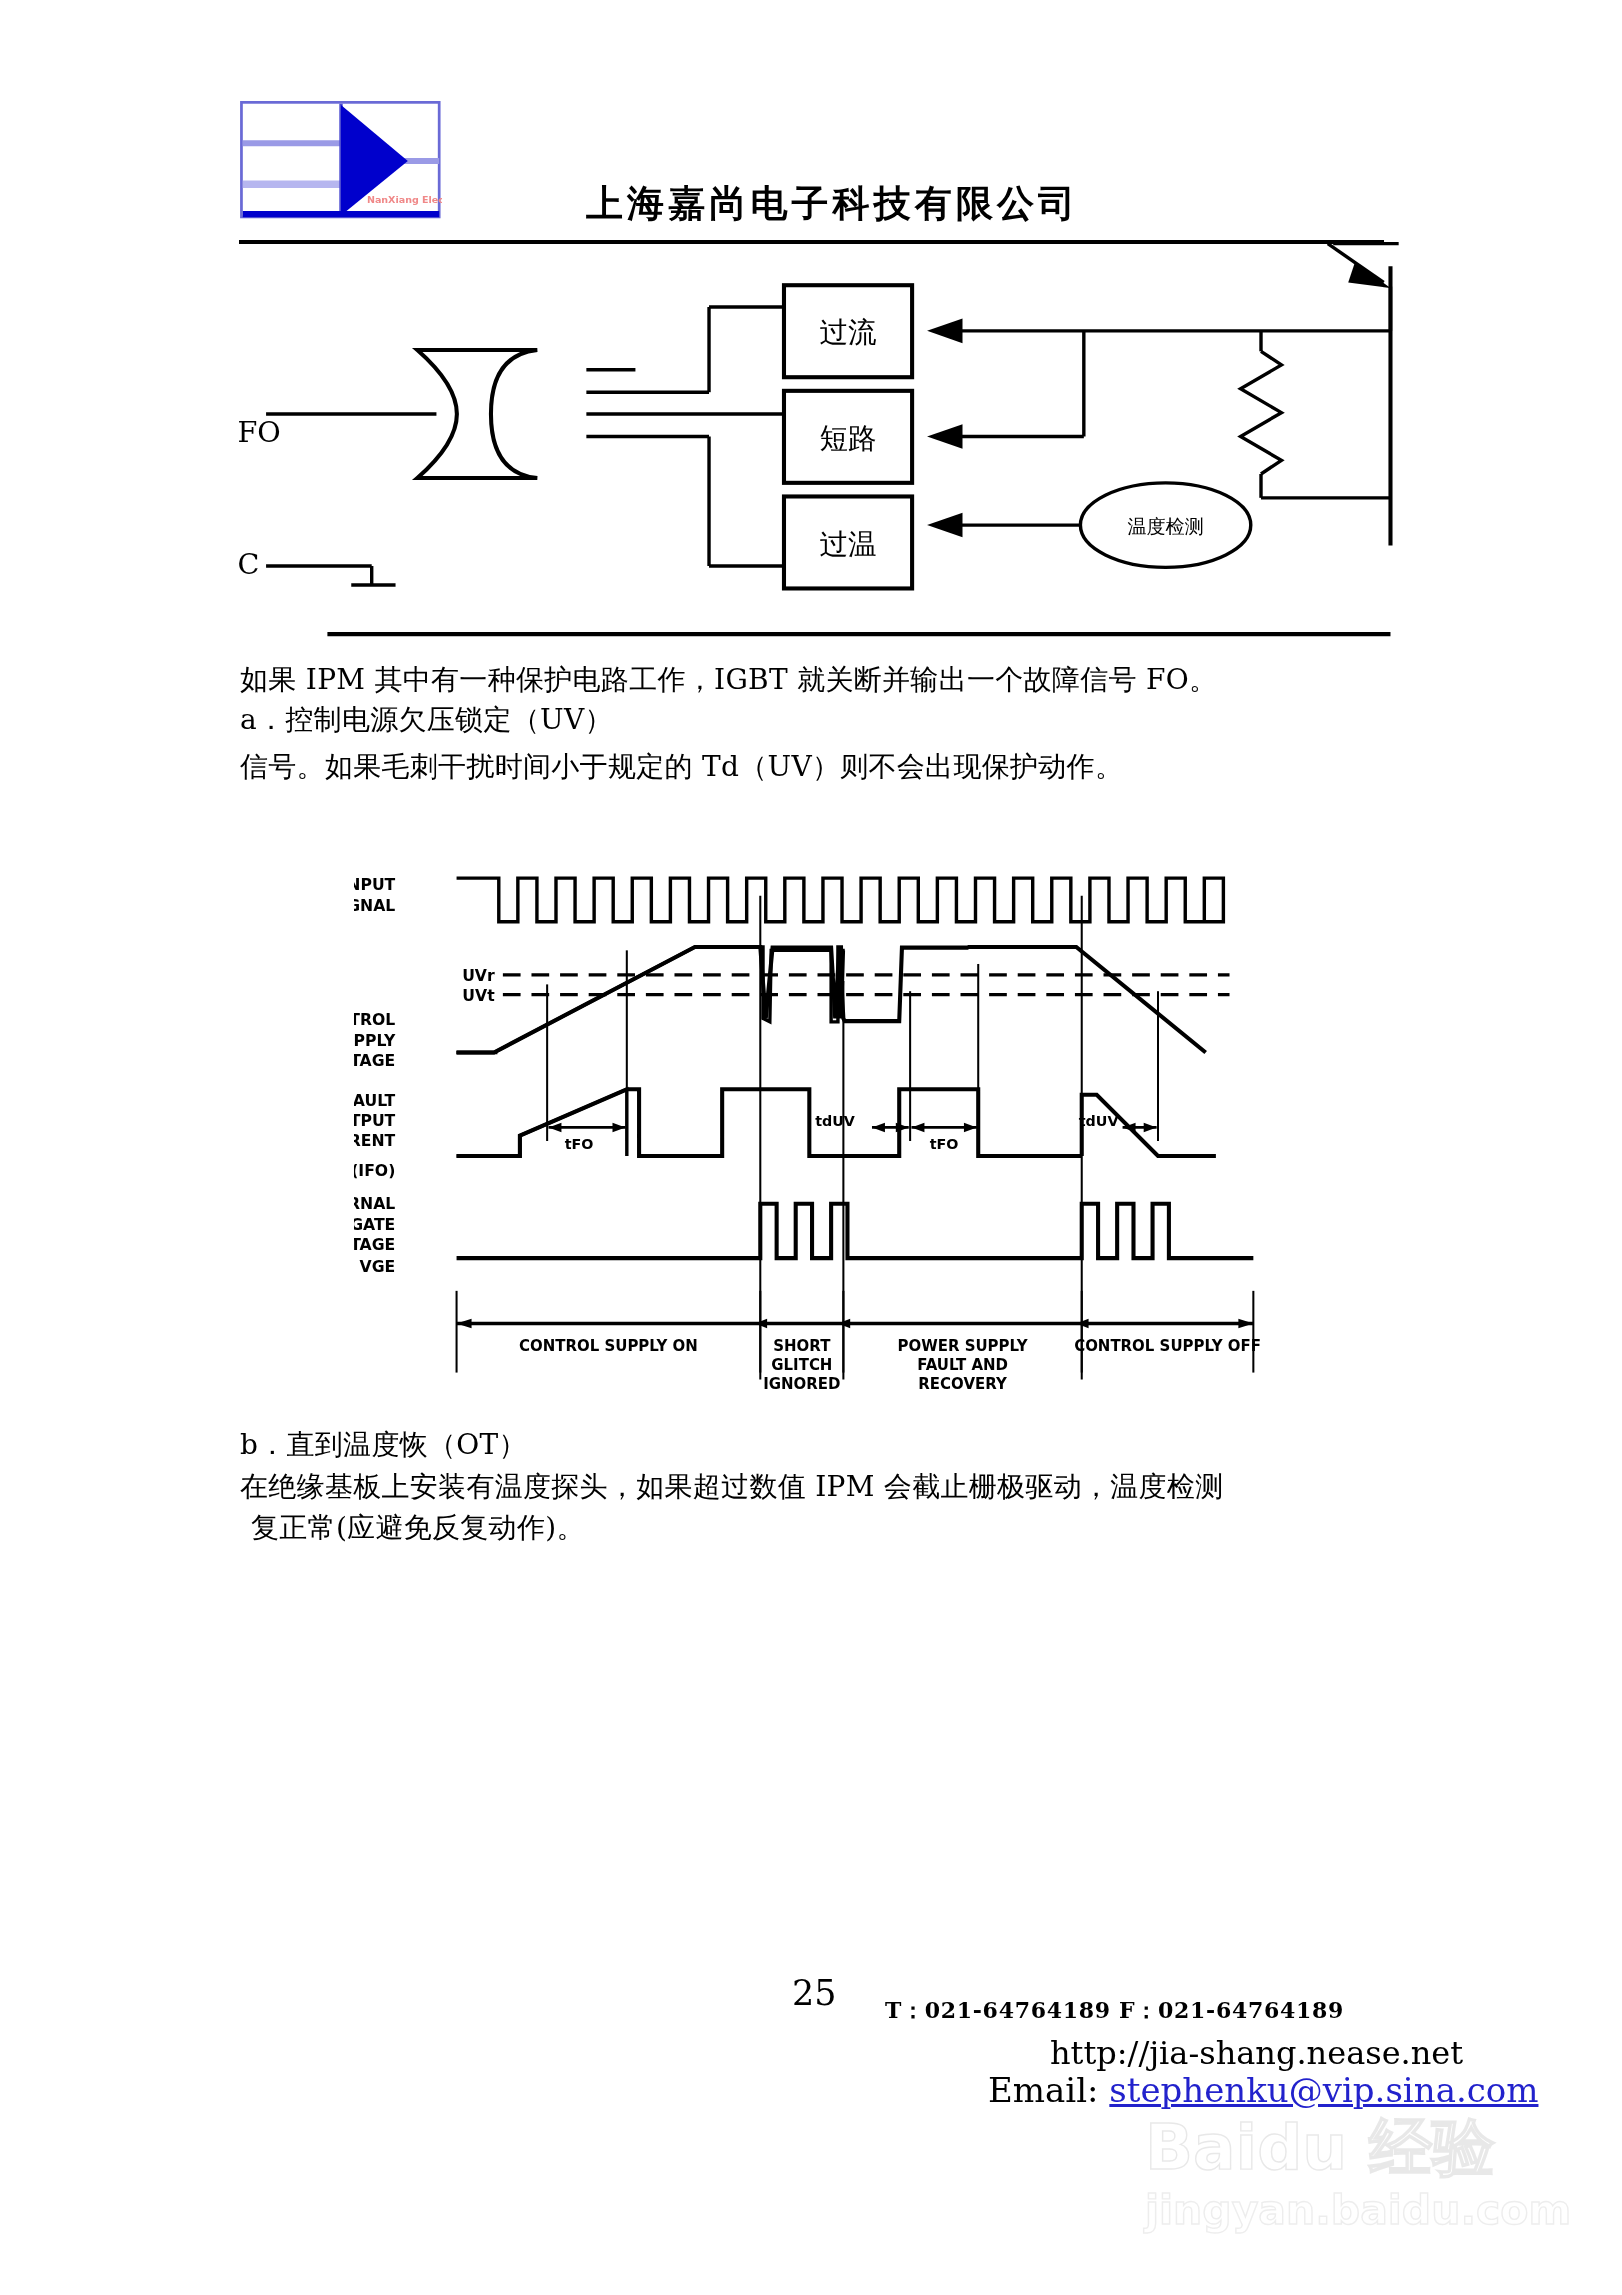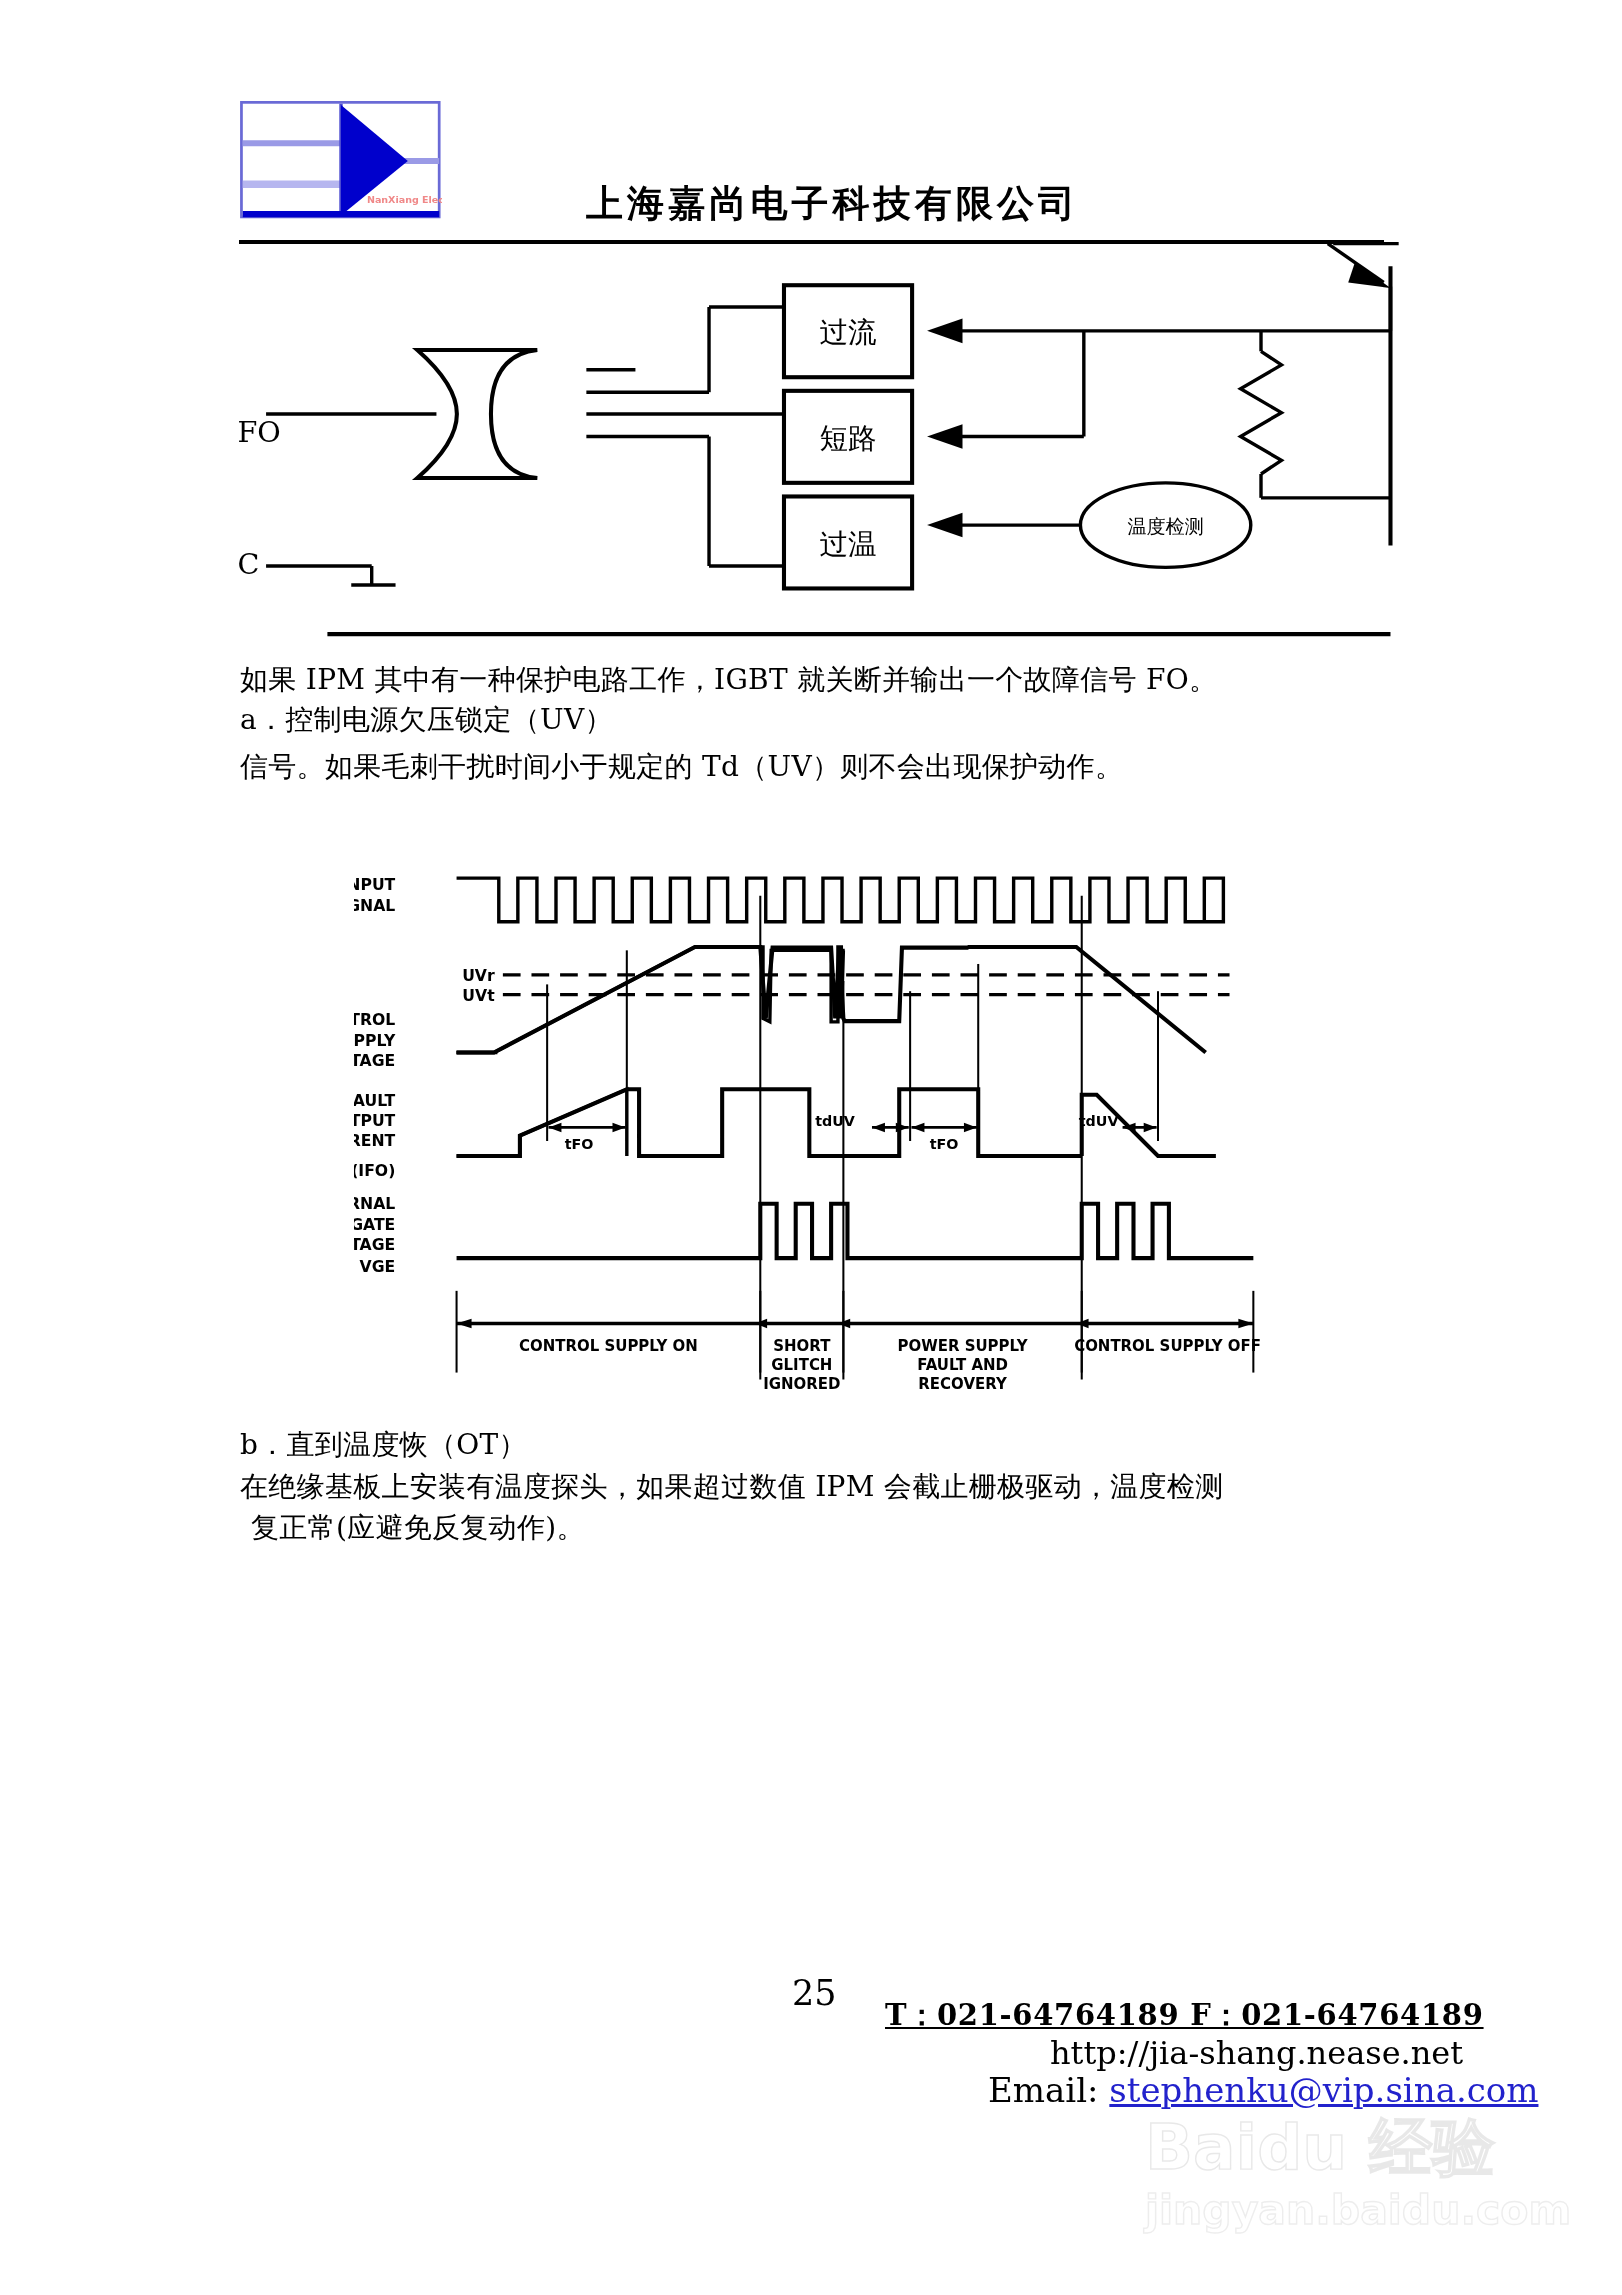--- a/index.html
+++ b/index.html
@@ -98,23 +98,22 @@
   }
   .footer-line {
     position: absolute;
     font-family: "DejaVu Serif", serif;
     font-weight: 700;
     white-space: nowrap;
   }
   #footer-phone {
     left: 885px;
     top: 1996px;
-    font-size: 29px;
+    font-size: 22px;
     letter-spacing: 0.7px;
-    text-decoration: underline;
   }
   #footer-url {
     left: 1050px;
     top: 2034px;
     font-size: 32px;
     font-weight: 400;
   }
   #footer-email-wrap {
     left: 988px;
     top: 2070px;

